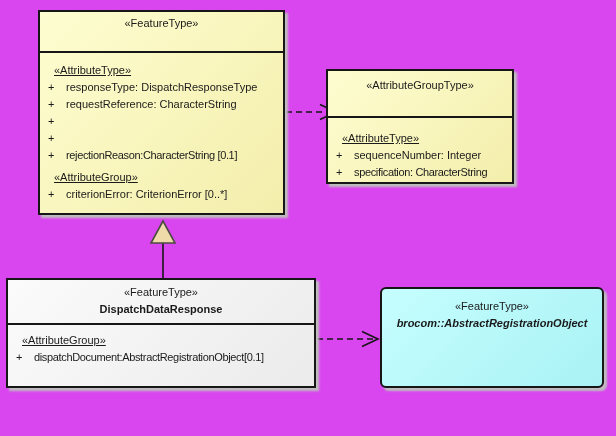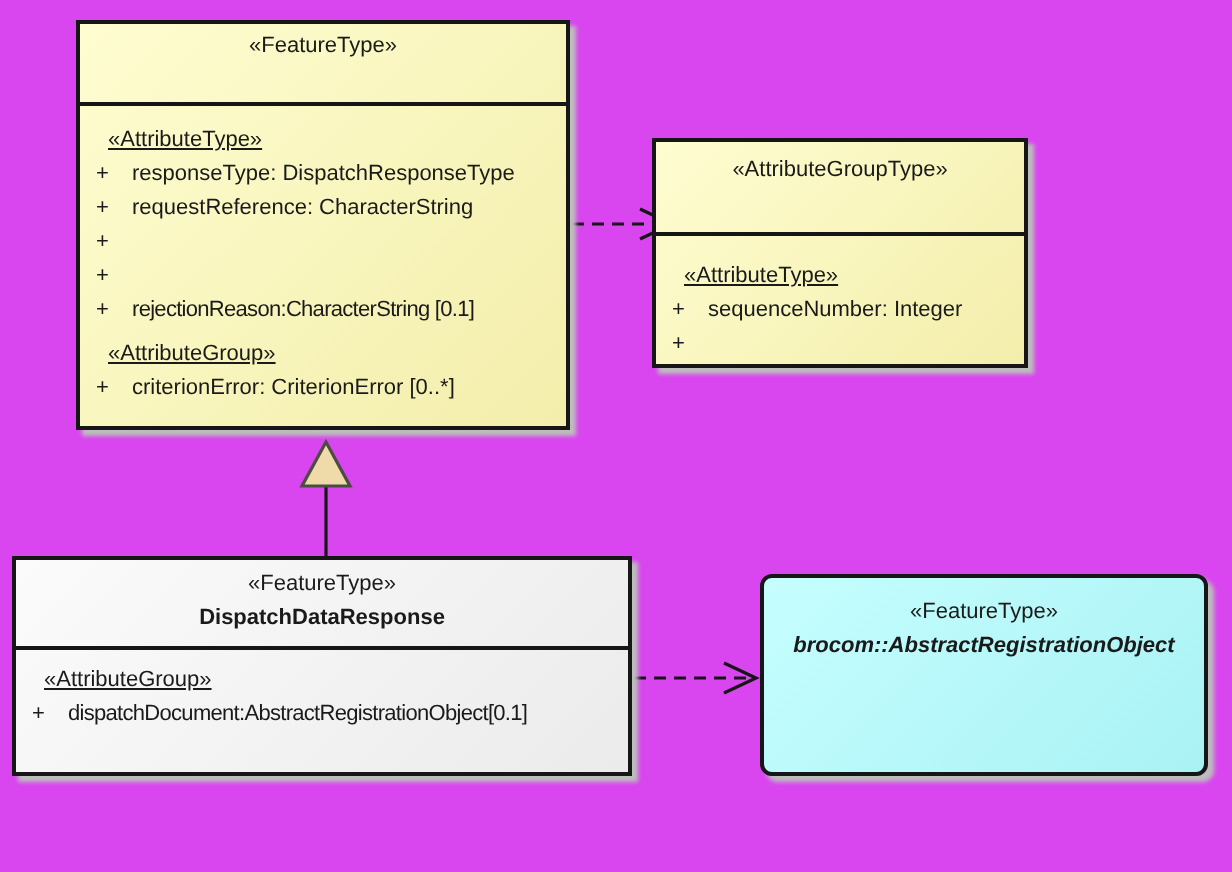--- a/index.html
+++ b/index.html
@@ -153,20 +153,21 @@
       <div class="stereo">«AttributeGroupType»</div>
     </div>
     <div class="body">
       <div class="sec-heading">«AttributeType»</div>
       <div class="row">
         <span class="vis">+</span>
         <span class="txt">sequenceNumber: Integer</span>
       </div>
       <div class="row">
         <span class="vis">+</span>
+        <span class="txt tight">specification: CharacterString</span>
       </div>
     </div>
   </div>
 
   <div class="uml-box gray box-dispatch-data-response">
     <div class="hdr">
       <div class="stereo">«FeatureType»</div>
       <div class="title">DispatchDataResponse</div>
     </div>
     <div class="body">

